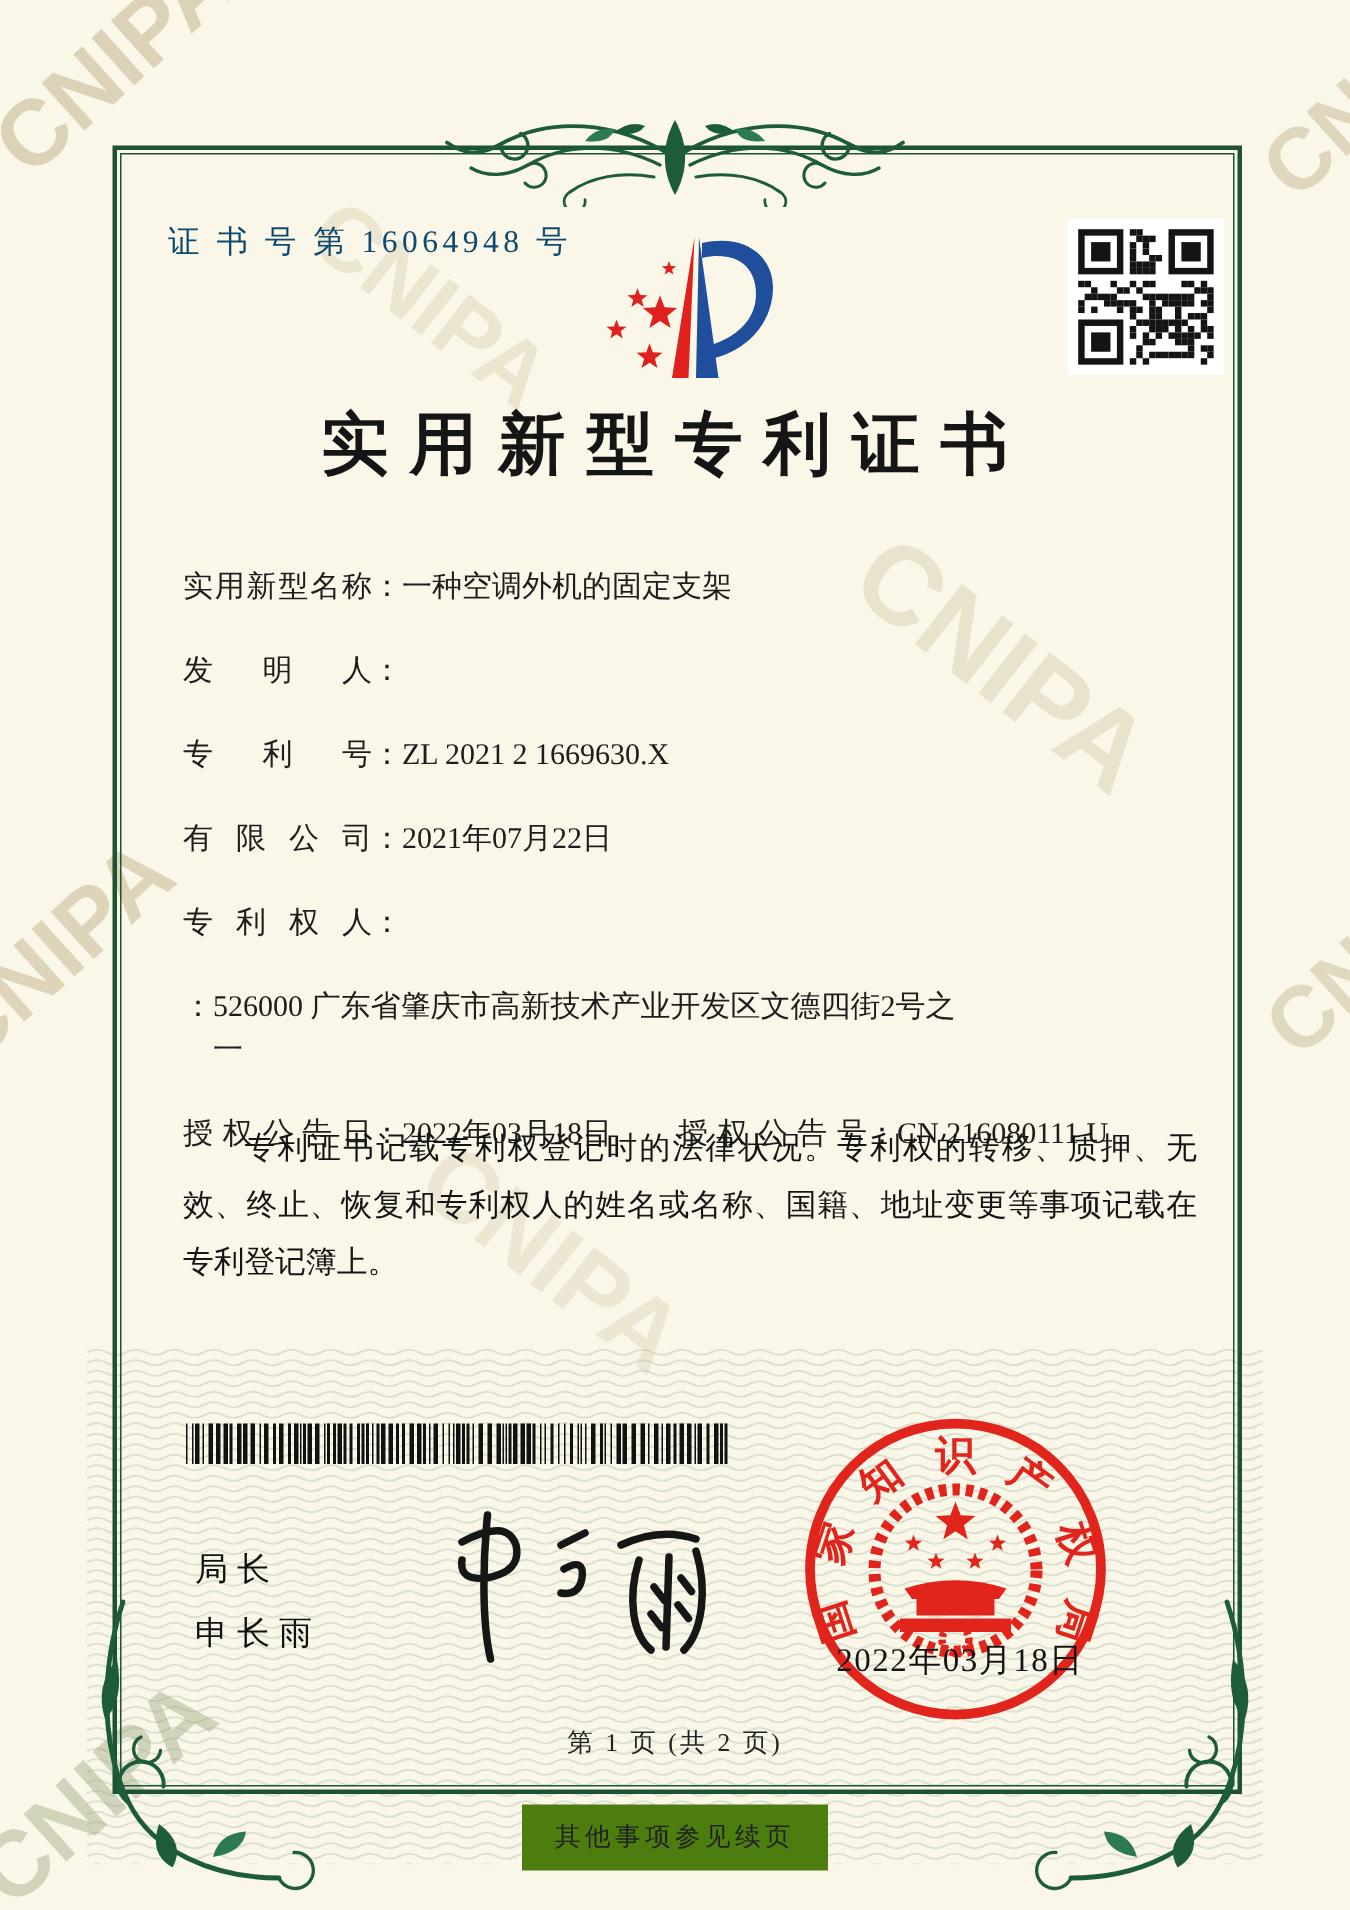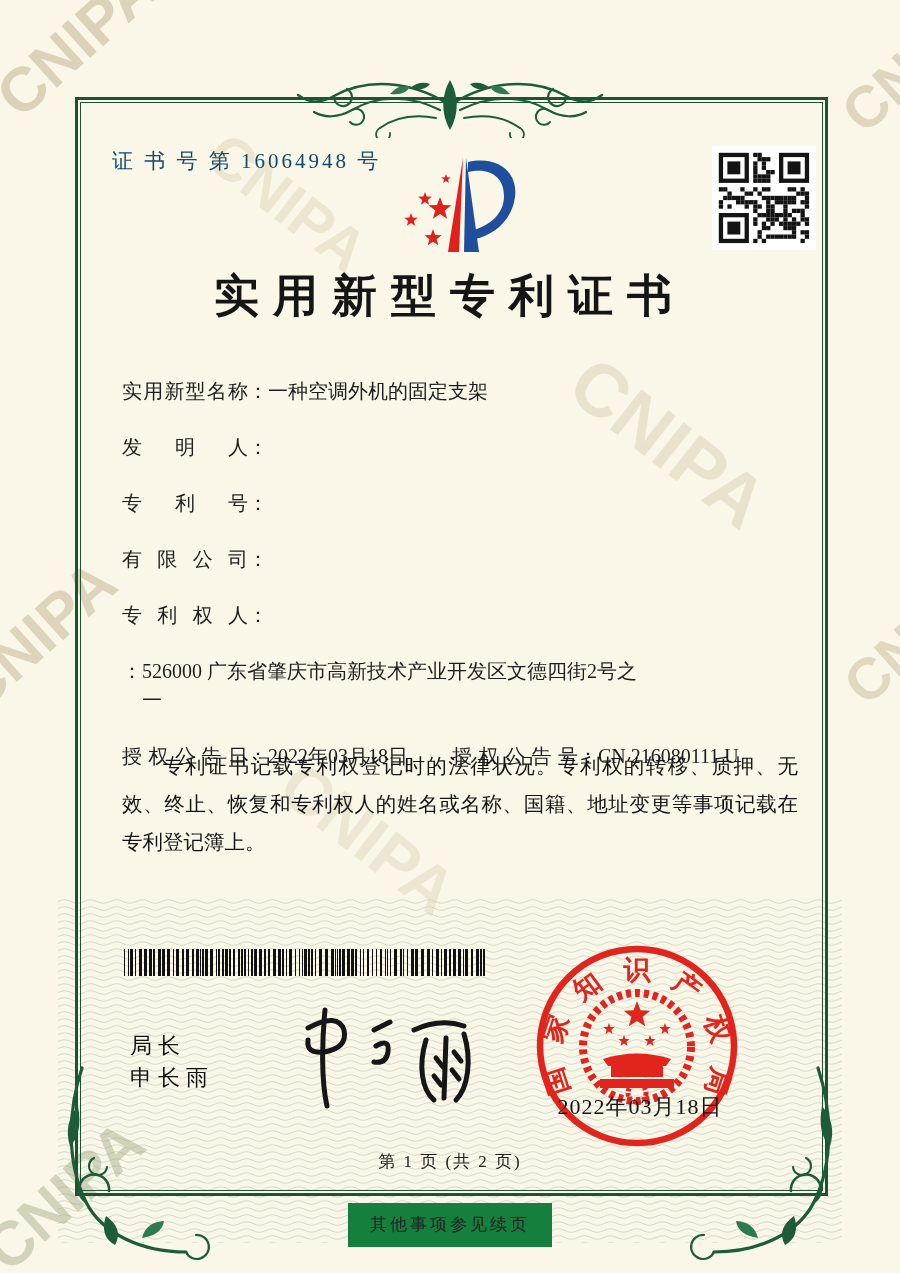--- a/index.html
+++ b/index.html
@@ -34,31 +34,31 @@
   .gpair .flabel{width:126px;flex:0 0 126px}
   .gsecond{margin-left:44px}
   .body-text{
     position:absolute;left:122px;top:747px;width:676px;
     font-size:20.5px;line-height:38px;text-align:justify;color:#141414;
   }
   .body-text p{margin:0;text-indent:2em}
   .barcode{position:absolute;left:124px;top:949px;width:366px;height:27px;display:flex;align-items:stretch}
   .barcode span{display:block;height:100%}
   .officer{position:absolute;left:130px;top:1031px;font-size:22px;letter-spacing:6px;color:#111}
-  .officer .name{margin-top:2px}
+  .officer .name{margin-top:13px}
   .signature{position:absolute;left:268px;top:1000px}
   .seal{position:absolute;left:532px;top:941px;width:210px;height:210px}
   #seal-arc text{font-size:27px;font-weight:bold;fill:#e2251c;font-family:"Liberation Serif","DejaVu Serif",serif}
   .seal-date{
     position:absolute;left:525px;top:1092px;width:230px;text-align:center;
     font-size:22px;letter-spacing:1px;color:#141414;z-index:5;
   }
   .page-footer{position:absolute;left:0;right:0;top:1150px;text-align:center;font-size:17px;letter-spacing:2px;color:#222}
   .cont-note{
-    position:absolute;left:348px;top:1203px;width:204px;height:44px;background:#15803d;
+    position:absolute;left:348px;top:1203px;width:204px;height:44px;background:#4d7c0f;
     text-align:center;line-height:44px;font-size:17px;letter-spacing:3px;color:#222;z-index:6;
   }
   .waves{position:absolute;left:58px;top:898px;width:784px;height:345px;z-index:0}
   .ornament{position:absolute;z-index:2}
   .orn-stroke{stroke:#1d5c38;fill:none;stroke-linecap:round}
   .above{z-index:3}
 </style>
 </head>
 <body>
 
@@ -282,24 +282,26 @@
       <span class="fcolon">：</span>
     <span class="fvalue">一种空调外机的固定支架</span>
   </div>
   <div class="frow">
     <span class="flabel">发明人</span>
       <span class="fcolon">：</span>
   </div>
   <div class="frow">
     <span class="flabel">专利号</span>
       <span class="fcolon">：</span>
+    <span class="fvalue">ZL 2021 2 1669630.X</span>
   </div>
   <div class="frow">
     <span class="flabel">有限公司</span>
       <span class="fcolon">：</span>
+    <span class="fvalue">2021年07月22日</span>
   </div>
   <div class="frow">
     <span class="flabel">专利权人</span>
       <span class="fcolon">：</span>
   </div>
   <div class="frow">
       <span class="fcolon">：</span>
     <span class="fvalue" style="max-width:498px">526000 广东省肇庆市高新技术产业开发区文德四街2号之一</span>
   </div>
   <div class="frow">

